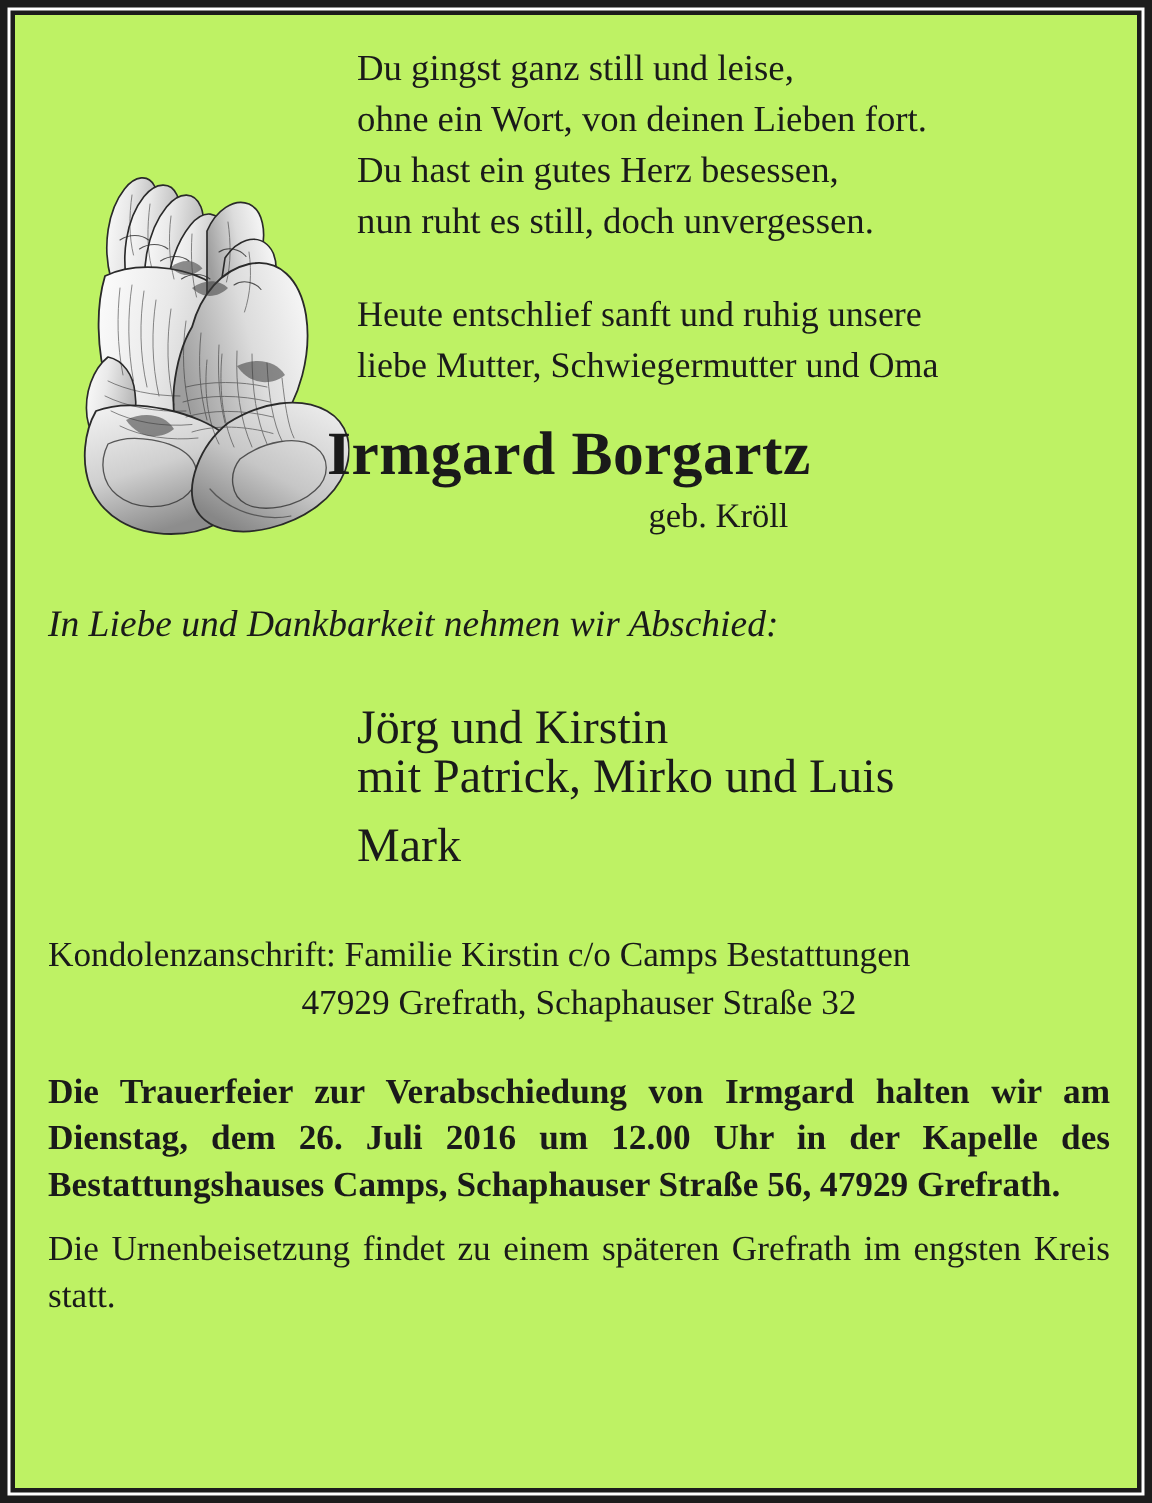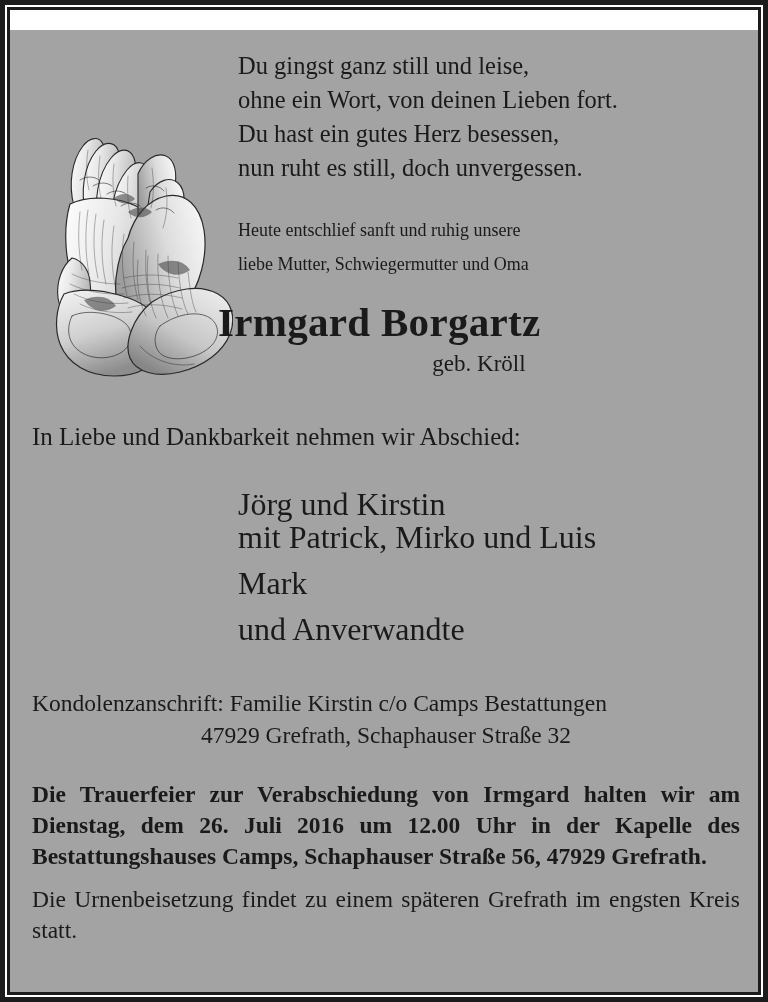--- a/index.html
+++ b/index.html
@@ -64,21 +64,21 @@
     padding-top: 19px;
     font-size: 24.5px;
     line-height: 34px;
     white-space: pre-line;
   }
 
   .lead {
     margin: 0;
     padding-left: 206px;
     padding-top: 28px;
-    font-size: 18px;
+    font-size: 24px;
     line-height: 34px;
     white-space: pre-line;
   }
 
   .name {
     margin: 0;
     padding-top: 17px;
     padding-left: 186px;
     font-size: 41px;
     line-height: 49px;
@@ -103,20 +103,21 @@
     font-size: 25px;
     line-height: 31px;
   }
   .dates .sep { display: inline-block; width: 34px; }
 
   .farewell {
     margin: 0;
     padding-top: 41px;
     font-size: 25px;
     line-height: 33px;
+    font-style: italic;
   }
 
   .survivors {
     margin: 0;
     padding-top: 35px;
     padding-left: 206px;
     font-size: 32px;
     line-height: 33px;
   }
   .survivors .grp { margin-bottom: 13px; }
@@ -154,21 +155,21 @@
     display: inline-block;
     width: 100%;
   }
 </style>
 </head>
 <body style="color: rgb(26, 26, 26);">
 
 <div class="notice" style="background: rgb(255, 255, 255); border-color: rgb(28, 28, 28);">
   <div class="frame-gap" style="border-color: rgb(28, 28, 28);"></div>
 
-  <div class="sheet" style="background: #a3a3a3; margin-top: 20px;">
+  <div class="sheet" style="background: #bef264;">
 
     <div class="hands">
       <svg viewBox="0 0 205 300" xmlns="http://www.w3.org/2000/svg" aria-hidden="true">
         <defs>
           <linearGradient id="skinL" x1="0" y1="0" x2="1" y2="0.3">
             <stop offset="0%" stop-color="#fdfdfd"></stop>
             <stop offset="45%" stop-color="#e9e9e9"></stop>
             <stop offset="100%" stop-color="#b9b9b9"></stop>
           </linearGradient>
           <linearGradient id="skinR" x1="1" y1="0" x2="0" y2="0.4">
@@ -300,23 +301,20 @@
       <p class="farewell">In Liebe und Dankbarkeit nehmen wir Abschied:</p>
 
       <div class="survivors">
           <div class="grp">
             <span class="ln">Jörg und Kirstin</span>
             <span class="ln">mit Patrick, Mirko und Luis</span>
           </div>
           <div class="grp">
             <span class="ln">Mark</span>
           </div>
-          <div class="grp">
-            <span class="ln">und Anverwandte</span>
-          </div>
         </div>
 
       <p class="condolence">
         <span>Kondolenzanschrift: Familie Kirstin c/o Camps Bestattungen</span>
         <span class="street">47929 Grefrath, Schaphauser Straße 32</span>
       </p>
 
       <p class="service">Die Trauerfeier zur Verabschiedung von Irmgard halten wir am Dienstag, dem 26. Juli 2016 um 12.00 Uhr in der Kapelle des Bestattungshauses Camps, Schaphauser Straße 56, 47929 Grefrath.</p>
 
       <p class="interment">Die Urnenbeisetzung findet zu einem späteren Grefrath im engsten Kreis statt.</p>

